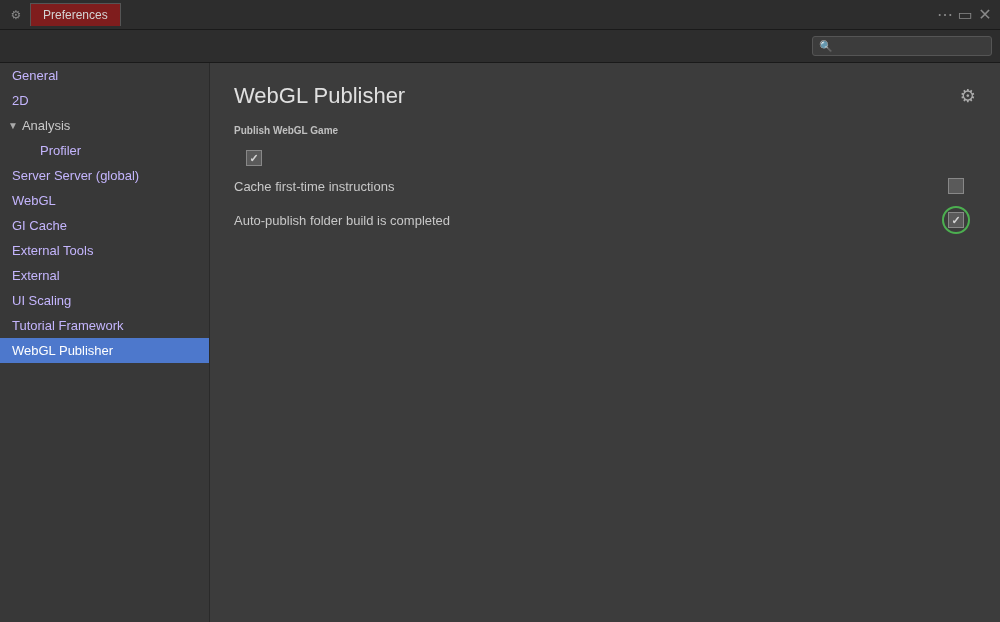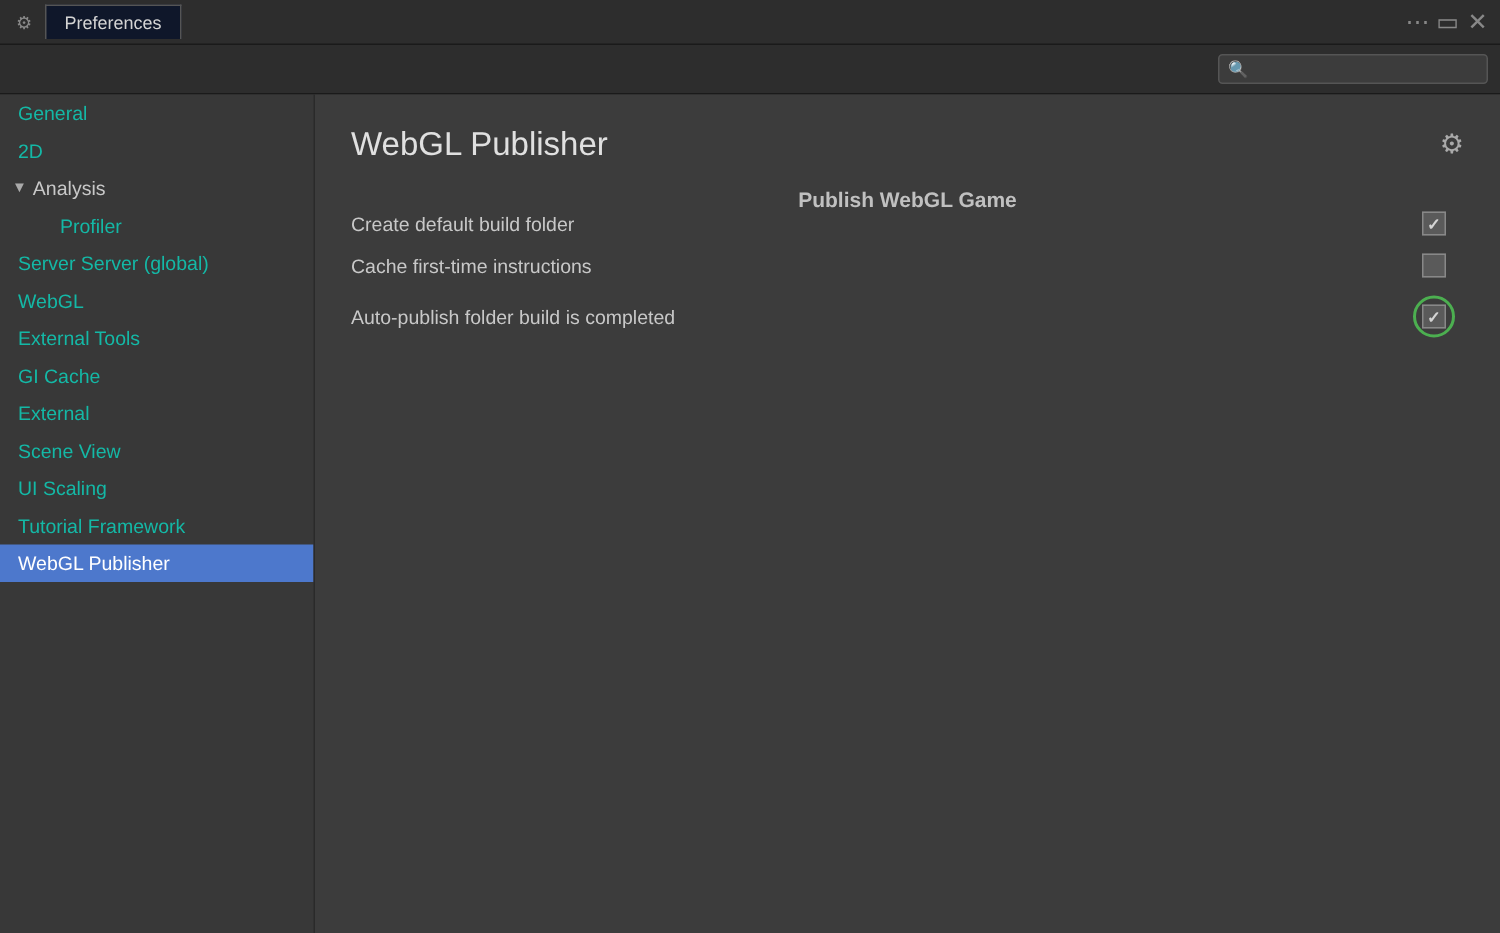--- a/index.html
+++ b/index.html
@@ -27,21 +27,21 @@
       width: 16px;
       height: 16px;
       margin-right: 6px;
       display: flex;
       align-items: center;
       justify-content: center;
       color: #888;
       font-size: 12px;
     }
     .title-tab {
-      background: #0f172a;
+      background: #7f1d1d;
       padding: 4px 12px;
       font-size: 12px;
       color: #d4d4d4;
       border-top: 1px solid #555;
       border-left: 1px solid #555;
       border-right: 1px solid #555;
     }
     .title-bar-controls {
       position: absolute;
       right: 8px;
@@ -101,21 +101,21 @@
     .sidebar {
       width: 210px;
       background: #383838;
       border-right: 1px solid #2a2a2a;
       overflow-y: auto;
       flex-shrink: 0;
     }
     .sidebar-item {
       padding: 5px 8px 5px 12px;
       cursor: pointer;
-      color: #14b8a6;
+      color: #c4b5fd;
       font-size: 13px;
       display: flex;
       align-items: center;
     }
     .sidebar-item.active {
       background: #4d78cc;
       color: #fff;
     }
     .sidebar-item.indented {
       padding-left: 40px;
@@ -154,24 +154,24 @@
       font-weight: 500;
       color: #e0e0e0;
     }
     .gear-btn {
       color: #aaa;
       font-size: 18px;
       cursor: pointer;
     }
 
     .section-label {
-      font-size: 14px;
+      font-size: 10px;
       font-weight: 600;
       color: #c0c0c0;
-      text-align: center;
+      margin-bottom: 14px;
     }
 
     
     .setting-row {
       display: flex;
       align-items: center;
       margin-bottom: 12px;
     }
     .setting-row-label {
       flex: 1;
@@ -253,39 +253,37 @@
 <div class="main-layout">
 
   <div class="sidebar">
 
   <div class="sidebar-item">General</div>
       <div class="sidebar-item">2D</div>
       <div class="sidebar-section-label"><span class="triangle">▼</span>Analysis</div>
       <div class="sidebar-item indented">Profiler</div>
       <div class="sidebar-item">Server Server (global)</div>
       <div class="sidebar-item">WebGL</div>
+      <div class="sidebar-item">GI Cache</div>
       <div class="sidebar-item">External Tools</div>
-      <div class="sidebar-item">GI Cache</div>
       <div class="sidebar-item">External</div>
-      <div class="sidebar-item">Scene View</div>
       <div class="sidebar-item">UI Scaling</div>
       <div class="sidebar-item">Tutorial Framework</div>
       <div class="sidebar-item active">WebGL Publisher</div>
     </div>
 
   <div class="content">
     <div class="content-header">
       <div class="content-title">WebGL Publisher</div>
       <div class="gear-btn">⚙</div>
     </div>
     <div class="section-label">Publish WebGL Game</div>
 
     <div id="settings-rows">
         <div class="setting-row">
-          <div class="setting-row-label">Create default build folder</div>
           <div class="checkbox-wrap">
             <div class="cb-box checked"></div>
           </div>
         </div>
         <div class="setting-row">
           <div class="setting-row-label">Cache first-time instructions</div>
           <div class="checkbox-wrap">
             <div class="cb-box"></div>
           </div>
         </div>

